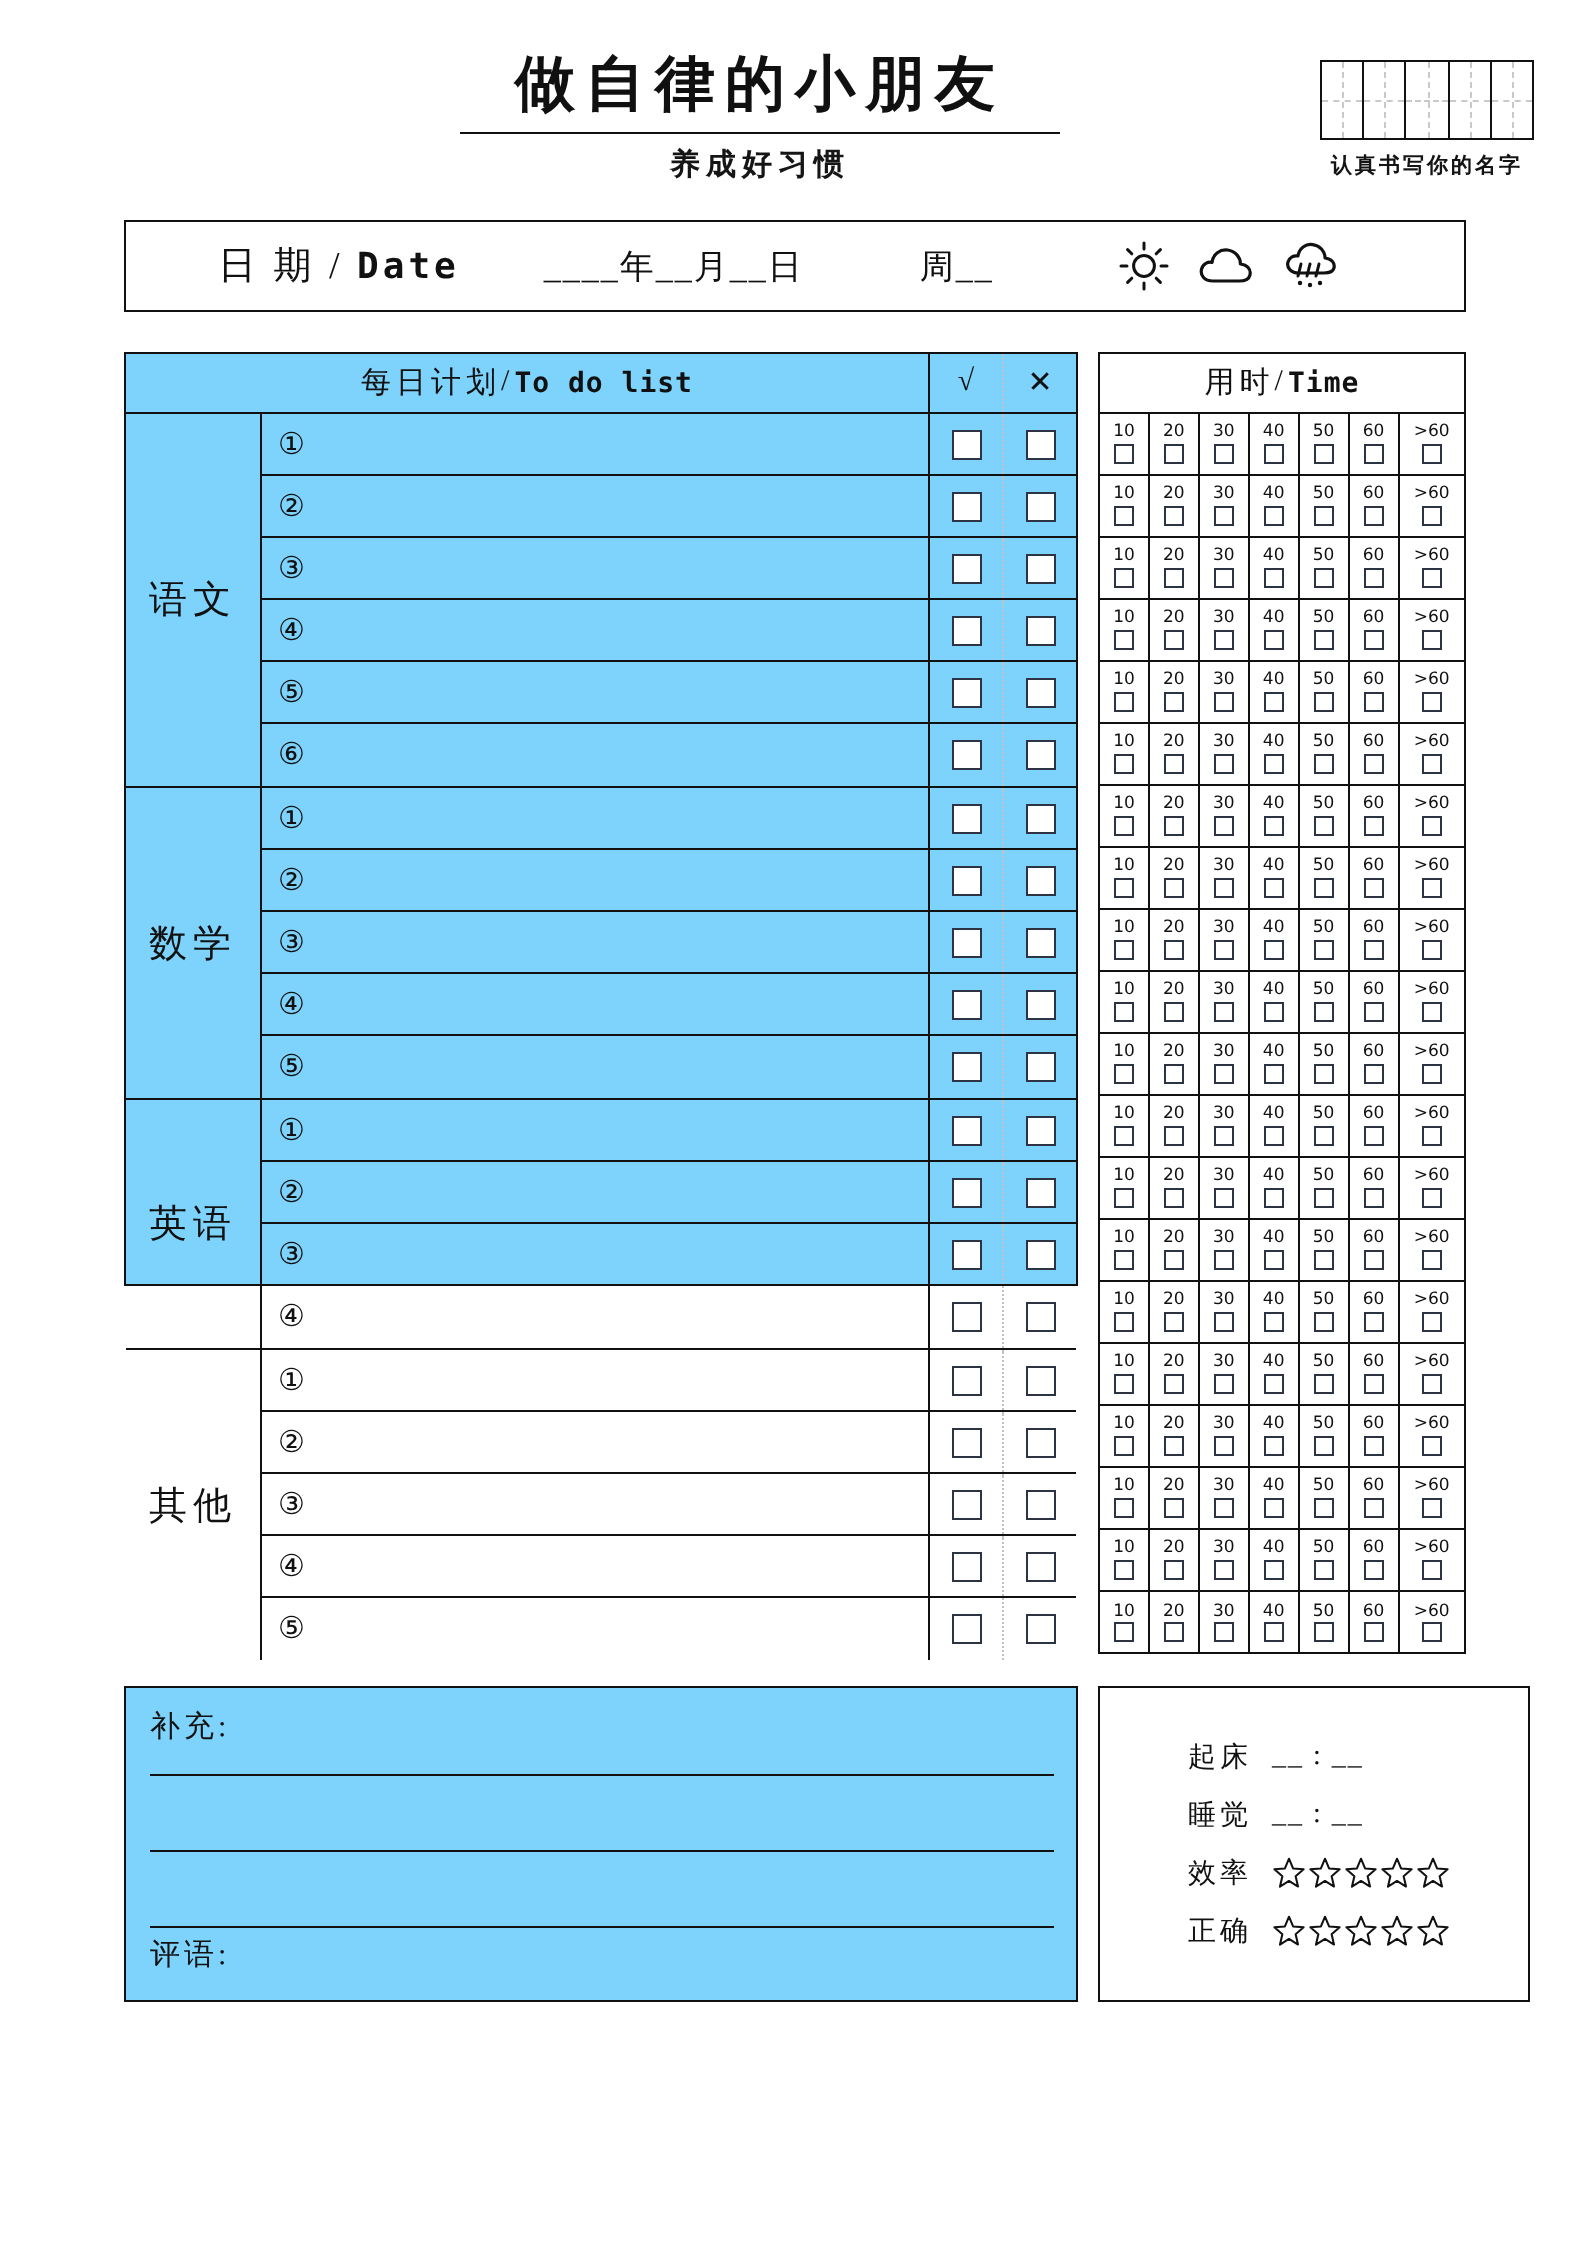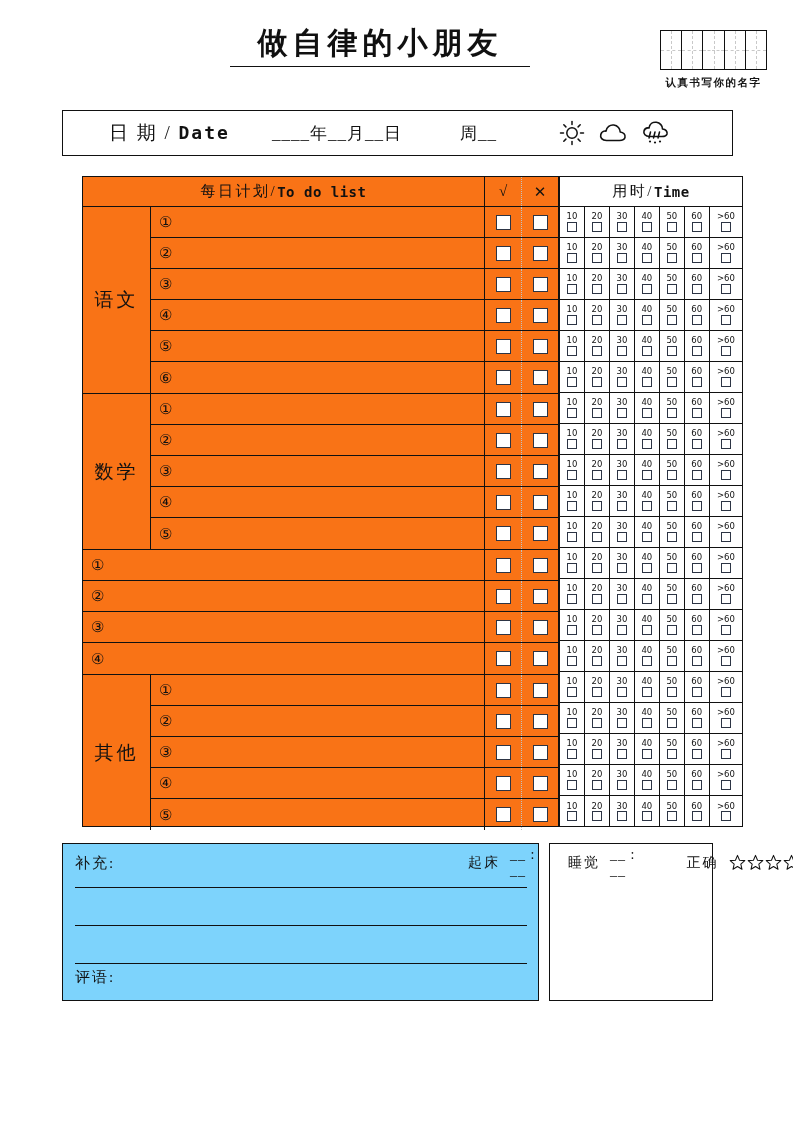--- a/index.html
+++ b/index.html
@@ -50,22 +50,22 @@
   }
   .date-label { margin-left: 46px; font-size: 19px; letter-spacing: 2px; font-weight: 500; text-align: center; }
   .date-label .en { font-family: "DejaVu Sans Mono", monospace; font-size: 18px; font-weight: bold; }
   .date-fields { margin-left: 42px; font-size: 17px; letter-spacing: 1px; }
   .date-week { margin-left: 58px; font-size: 17px; letter-spacing: 1px; }
   .weather { margin-left: 62px; display: flex; align-items: center; gap: 13px; }
   .weather svg { display: block; }
 
   
   .todo-panel {
-    position: absolute; left: 62px; top: 176px; width: 477px; height: 651px;
-    border: 1.6px solid #111; background: #f97316; margin-left: 20px;
+    position: absolute; left: 62px; top: 176px; width: 477px; height: 467px;
+    border: 1.6px solid #111; background: #7dd3fc;
   }
   .todo-head {
     display: flex; height: 30px; border-bottom: 1.6px solid #111; align-items: stretch;
   }
   .todo-head-title {
     flex: 1; display: flex; align-items: center; justify-content: center;
     font-size: 15px; letter-spacing: 2.5px; font-weight: 500;
   }
   .todo-head-title .en { font-family: "DejaVu Sans Mono", monospace; font-size: 14px; font-weight: bold; letter-spacing: 0.5px;}
   .mark-col {
@@ -91,21 +91,21 @@
   .cb-cell {
     width: 37px; display: flex; align-items: center; justify-content: center;
     border-left: 1.4px solid #111;
   }
   .cb-cell.x { border-left: 1.4px dotted #c2c2c2; }
   .cb { width: 15px; height: 15px; border: 1.5px solid #2c3444; background: #fff; }
 
   
   .time-panel {
     position: absolute; left: 549px; top: 176px; width: 184px; height: 651px;
-    border: 1.6px solid #111; background: #fff; margin-left: 10px;
+    border: 1.6px solid #111; background: #fff;
   }
   .time-head {
     height: 30px; border-bottom: 1.6px solid #111;
     display: flex; align-items: center; justify-content: center;
     font-size: 15px; letter-spacing: 2.5px;
   }
   .time-head .en { font-family: "DejaVu Sans Mono", monospace; font-size: 14px; font-weight: bold; letter-spacing: 0.5px; }
   .time-rows { }
   .time-row { display: flex; height: 31px; border-bottom: 1px solid #111; }
   .time-row:last-child { border-bottom: none; }
@@ -127,42 +127,43 @@
   }
   .notes-label {
     position: absolute; font-size: 15px; letter-spacing: 2px; color: #111;
   }
   .notes-label.top { left: 12px; top: 10px; }
   .notes-label.bottom { left: 12px; top: 124px; }
   .note-line { position: absolute; left: 12px; width: 452px; height: 1.4px; background: #111; }
 
   
   .rating-panel {
-    position: absolute; left: 549px; top: 843px; width: 164px; height: 158px;
+    position: absolute; left: 549px; top: 843px; width: 216px; height: 158px;
     border: 1.6px solid #111; background: #fff;
-    display: flex; flex-direction: row; justify-content: center; padding: 4px 2px;
+    display: flex; flex-direction: column; justify-content: center; padding: 4px 2px;
   }
   .rating-row { display: flex; align-items: center; height: 29px; }
   .rating-label {
     width: 84px; text-align: right; padding-right: 10px;
     font-size: 14px; letter-spacing: 2px; font-weight: 500; color: #111;
   }
   .rating-val { font-size: 14px; letter-spacing: 1px; color: #111; }
   .stars { display: flex; gap: 1px; }
   .stars svg { display: block; }
 </style>
 </head>
 <body>
 
 <div class="page">
 
   <div class="header">
     <div class="title-block">
       <div class="main-title">做自律的小朋友</div>
       <div class="title-rule"></div>
+      <div class="sub-title">养成好习惯</div>
     </div>
     <div class="name-block">
       <div class="name-grid" id="name-grid">
           <div class="name-cell"></div>
           <div class="name-cell"></div>
           <div class="name-cell"></div>
           <div class="name-cell"></div>
           <div class="name-cell"></div>
         </div>
       <div class="name-caption">认真书写你的名字</div>
@@ -328,20 +329,21 @@
               <div class="cb-cell">
                 <div class="cb"></div>
               </div>
               <div class="cb-cell x">
                 <div class="cb"></div>
               </div>
             </div>
           </div>
         </div>
         <div class="subject-group">
+          <div class="subject-name">英语</div>
           <div class="subject-rows">
             <div class="todo-row">
               <div class="todo-num">①</div>
               <div class="cb-cell">
                 <div class="cb"></div>
               </div>
               <div class="cb-cell x">
                 <div class="cb"></div>
               </div>
             </div>
@@ -1046,20 +1048,50 @@
   </div>
 
   <div class="rating-panel" id="rating-panel">
       <div class="rating-row">
         <div class="rating-label">起床</div>
         <div class="rating-val">__ : __</div>
       </div>
       <div class="rating-row">
         <div class="rating-label">睡觉</div>
         <div class="rating-val">__ : __</div>
+      </div>
+      <div class="rating-row">
+        <div class="rating-label">效率</div>
+        <div class="stars">
+          <span>
+            <svg width="17" height="17" viewBox="0 0 20 20">
+              <path d="M10 1.6 L12.4 7.3 L18.6 7.8 L13.9 11.9 L15.3 18 L10 14.7 L4.7 18 L6.1 11.9 L1.4 7.8 L7.6 7.3 Z" fill="none" stroke="#111" stroke-width="1.2" stroke-linejoin="round"></path>
+            </svg>
+          </span>
+          <span>
+            <svg width="17" height="17" viewBox="0 0 20 20">
+              <path d="M10 1.6 L12.4 7.3 L18.6 7.8 L13.9 11.9 L15.3 18 L10 14.7 L4.7 18 L6.1 11.9 L1.4 7.8 L7.6 7.3 Z" fill="none" stroke="#111" stroke-width="1.2" stroke-linejoin="round"></path>
+            </svg>
+          </span>
+          <span>
+            <svg width="17" height="17" viewBox="0 0 20 20">
+              <path d="M10 1.6 L12.4 7.3 L18.6 7.8 L13.9 11.9 L15.3 18 L10 14.7 L4.7 18 L6.1 11.9 L1.4 7.8 L7.6 7.3 Z" fill="none" stroke="#111" stroke-width="1.2" stroke-linejoin="round"></path>
+            </svg>
+          </span>
+          <span>
+            <svg width="17" height="17" viewBox="0 0 20 20">
+              <path d="M10 1.6 L12.4 7.3 L18.6 7.8 L13.9 11.9 L15.3 18 L10 14.7 L4.7 18 L6.1 11.9 L1.4 7.8 L7.6 7.3 Z" fill="none" stroke="#111" stroke-width="1.2" stroke-linejoin="round"></path>
+            </svg>
+          </span>
+          <span>
+            <svg width="17" height="17" viewBox="0 0 20 20">
+              <path d="M10 1.6 L12.4 7.3 L18.6 7.8 L13.9 11.9 L15.3 18 L10 14.7 L4.7 18 L6.1 11.9 L1.4 7.8 L7.6 7.3 Z" fill="none" stroke="#111" stroke-width="1.2" stroke-linejoin="round"></path>
+            </svg>
+          </span>
+        </div>
       </div>
       <div class="rating-row">
         <div class="rating-label">正确</div>
         <div class="stars">
           <span>
             <svg width="17" height="17" viewBox="0 0 20 20">
               <path d="M10 1.6 L12.4 7.3 L18.6 7.8 L13.9 11.9 L15.3 18 L10 14.7 L4.7 18 L6.1 11.9 L1.4 7.8 L7.6 7.3 Z" fill="none" stroke="#111" stroke-width="1.2" stroke-linejoin="round"></path>
             </svg>
           </span>
           <span>

